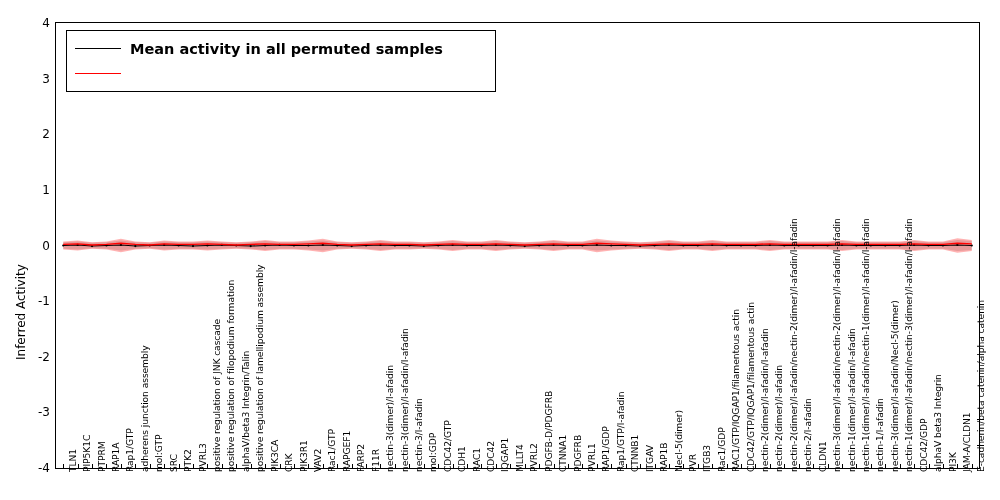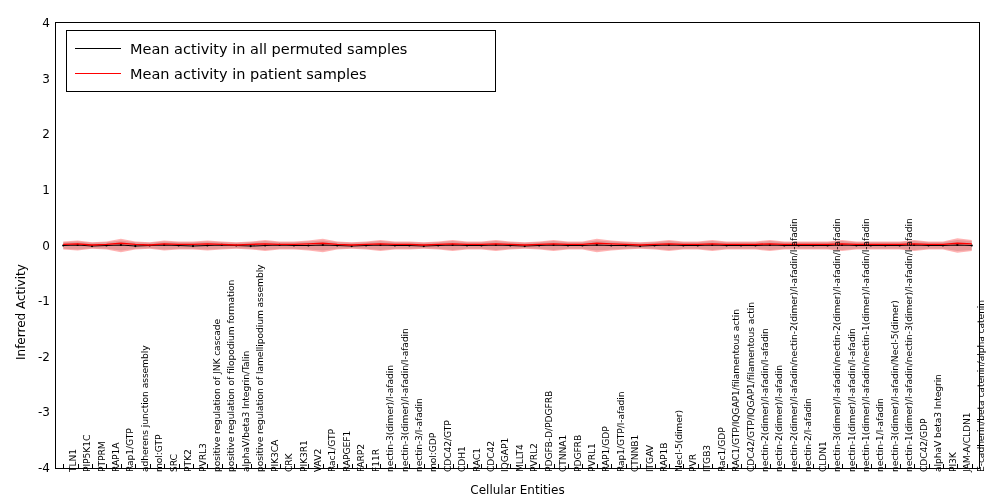--- a/index.html
+++ b/index.html
@@ -112,20 +112,21 @@
     height: 62px;
     border: 1px solid #000;
     background: #fff;
     box-sizing: border-box;
     padding: 5px 8px;
   }
   .legend-row {
     display: flex;
     align-items: center;
     height: 25px;
+    font-weight: bold;
   }
   .legend-line {
     width: 46px;
     height: 0;
     border-top: 1.6px solid #000;
     margin-right: 9px;
   }
   .legend-line.red { border-top-color: #ff0000; }
   .legend-text {
     font-size: 14.5px;
@@ -352,26 +353,24 @@
       <div class="xtick-label" style="left: 874.436px; top: 472px;">nectin-1/l-afadin</div>
       <div class="xtick-label" style="left: 888.858px; top: 472px;">nectin-3(dimer)/l-afadin/Necl-5(dimer)</div>
       <div class="xtick-label" style="left: 903.28px; top: 472px;">nectin-1(dimer)/l-afadin/nectin-3(dimer)/l-afadin/I-afadin</div>
       <div class="xtick-label" style="left: 917.702px; top: 472px;">CDC42/GDP</div>
       <div class="xtick-label" style="left: 932.123px; top: 472px;">alphaV beta3 Integrin</div>
       <div class="xtick-label" style="left: 946.545px; top: 472px;">PI3K</div>
       <div class="xtick-label" style="left: 960.967px; top: 472px;">JAM-A/CLDN1</div>
       <div class="xtick-label" style="left: 975.389px; top: 472px;">E-cadherin/beta catenin/alpha catenin</div>
     </div>
 
-  <div id="xlabel">Cellular Entities</div>
 
   <div id="legend">
     <div class="legend-row">
       <div class="legend-line"></div>
       <div class="legend-text">Mean activity in all permuted samples</div>
     </div>
     <div class="legend-row">
       <div class="legend-line red"></div>
-      <div class="legend-text">Mean activity in patient samples</div>
     </div>
   </div>
 
 </div>
 
 </body></html>

